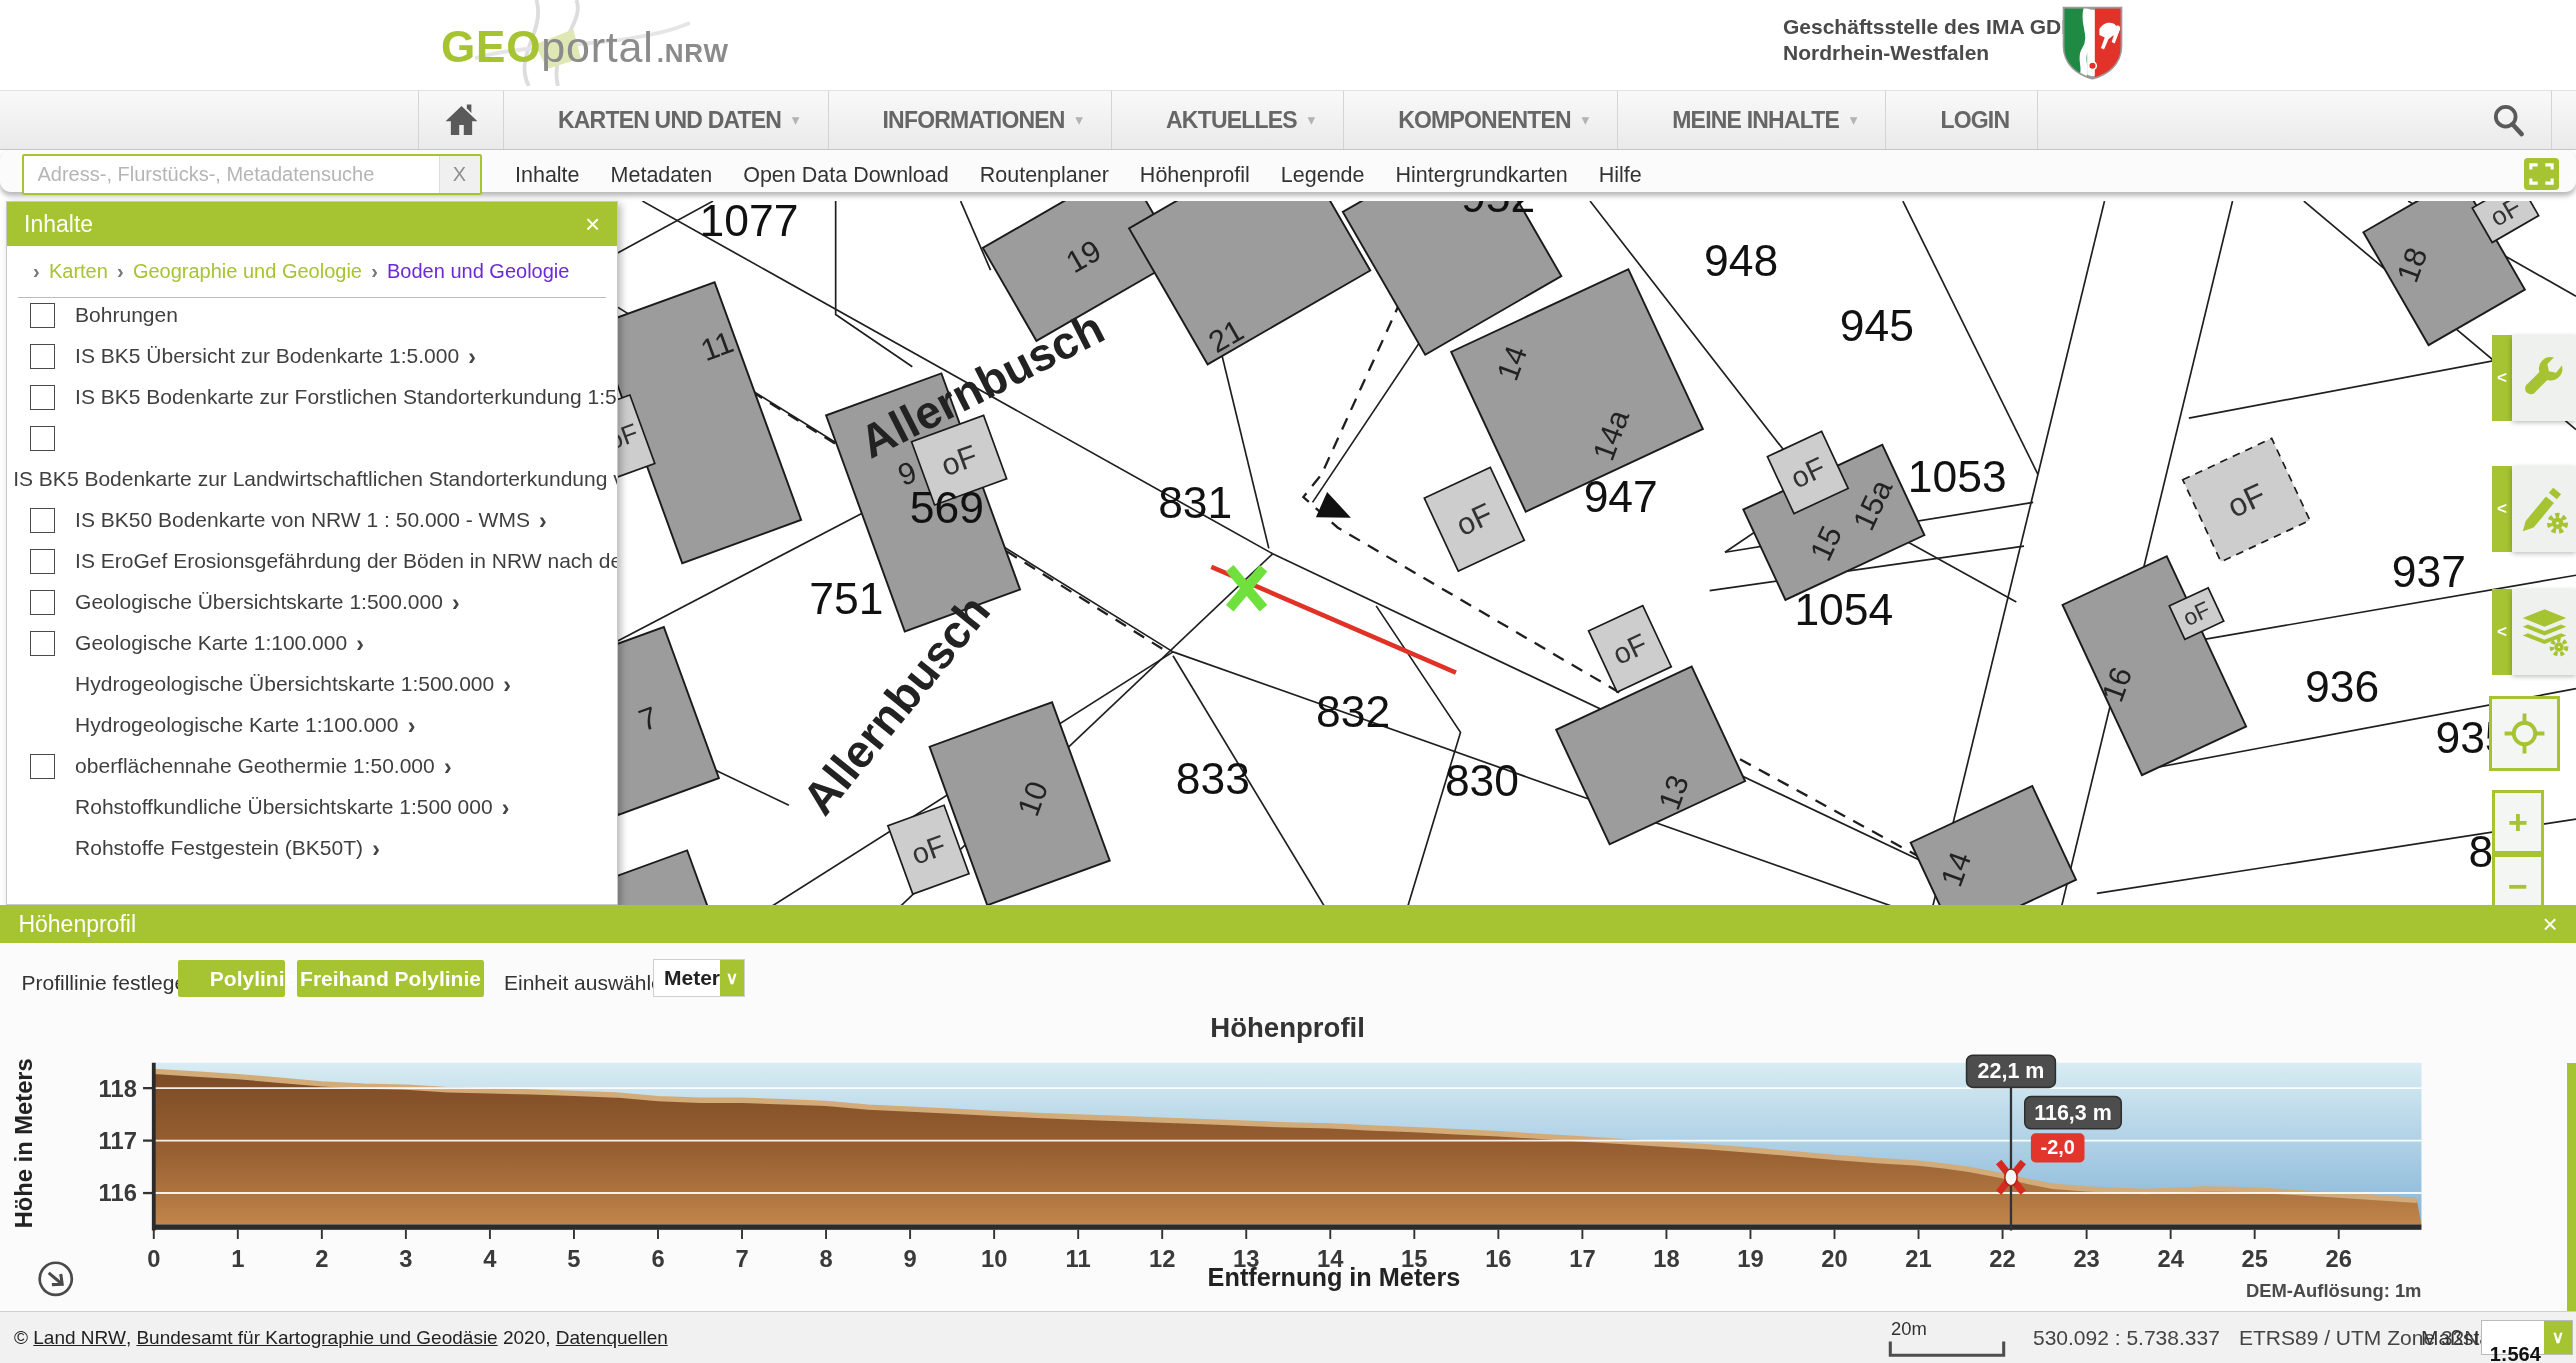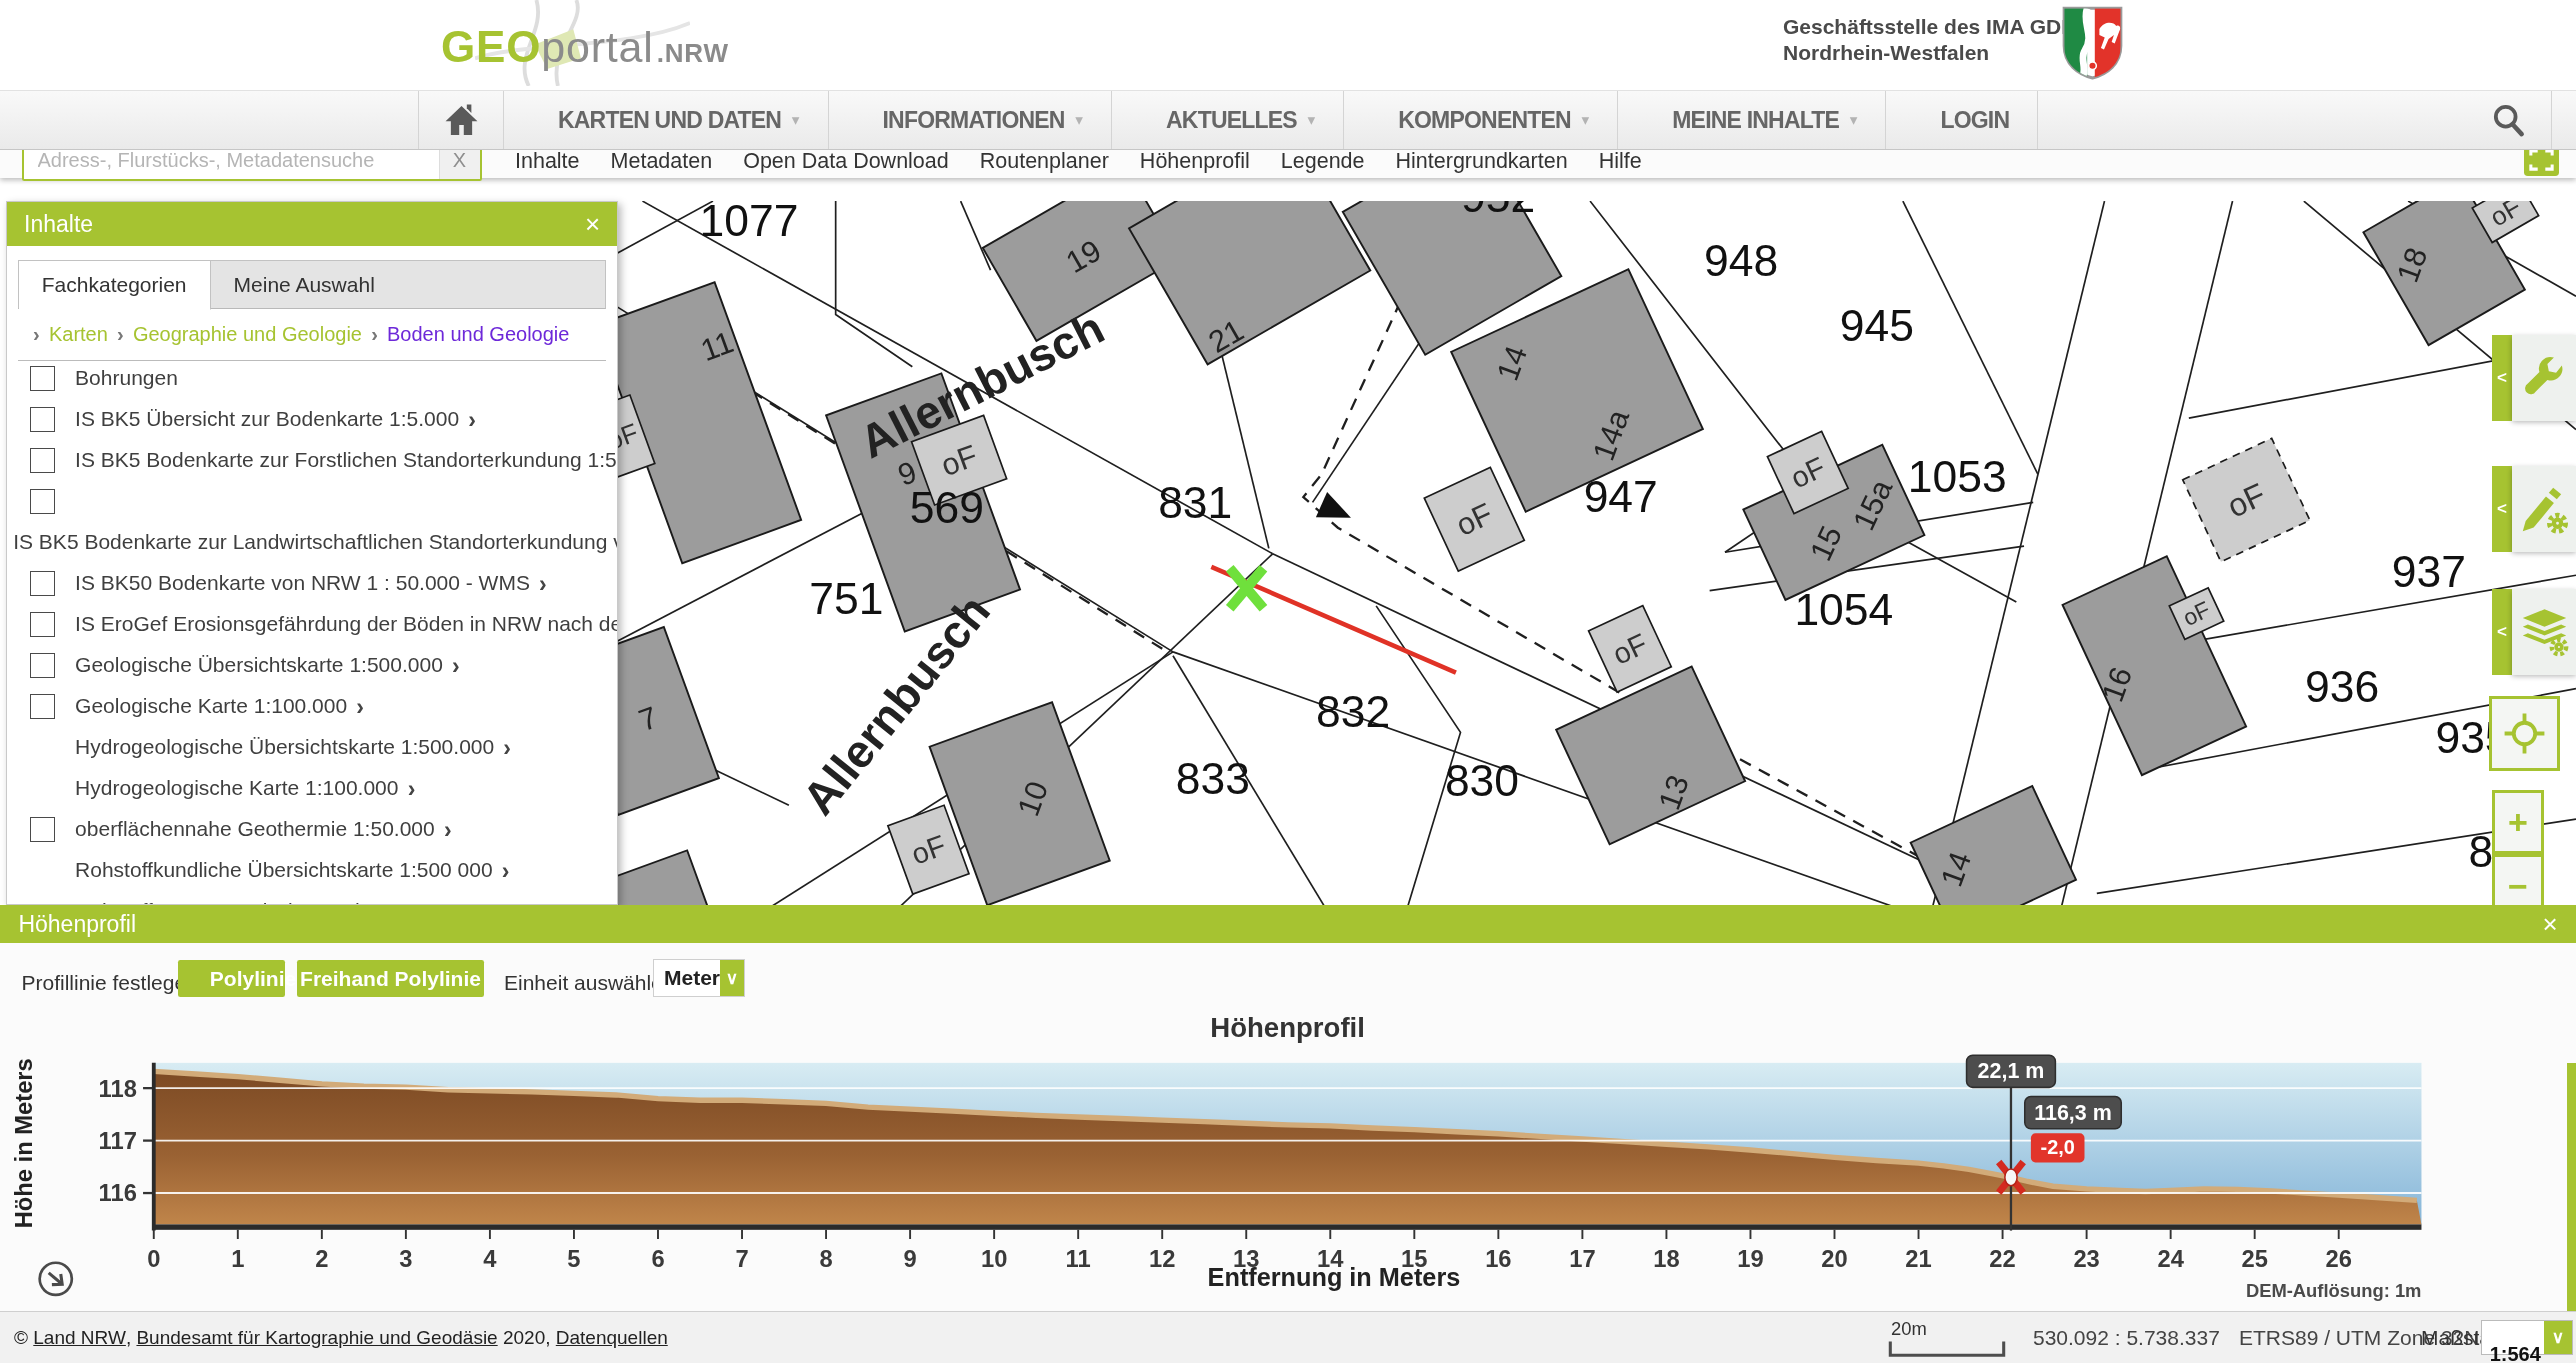--- a/index.html
+++ b/index.html
@@ -21,22 +21,22 @@
   #navbar{position:absolute;left:0;top:90px;width:2576px;height:60px;
     background:linear-gradient(#f9f9f9,#eaeaea);border-top:0.8px solid #e2e2e2;border-bottom:0.8px solid #c6c6c6;
     display:flex;align-items:stretch;padding-left:418px;z-index:25;}
   .nav-item{display:flex;align-items:center;padding:0 28px;border-right:0.8px solid #d4d4d4;cursor:pointer;}
   .nav-item:first-child{border-left:0.8px solid #d4d4d4;}
   .nav-label{font-size:23px;font-weight:bold;color:#666;letter-spacing:-0.8px;margin-left:26px;}
   .nav-caret{font-size:15.3px;color:#b3b3b3;margin-left:10.7px;}
   .nav-home{padding:0 21.5px;}
 
   
-  #row2{position:absolute;left:0;top:136px;width:2576px;height:42px;background:#fbfbfb;
-    box-shadow:0 3.1px 5.4px rgba(0,0,0,.28);z-index:20;}
+  #row2{position:absolute;left:0;top:150px;width:2576px;height:42px;background:#fbfbfb;
+    box-shadow:0 3.1px 5.4px rgba(0,0,0,.28);z-index:20;border-radius:11px;}
   #searchbox{position:absolute;left:21.5px;top:3.8px;width:460px;height:41px;background:#fff;
     border:2.3px solid #a6c331;border-radius:2.3px;display:flex;align-items:stretch;}
   #searchbox input{flex:1;border:none;outline:none;font-size:20px;color:#444;padding:0 14px;
     font-family:"Liberation Sans",sans-serif;background:transparent;}
   #searchbox input::placeholder{color:#b5b5b5;}
   #search-clear{width:41px;background:#f0f0f0;border-left:0.8px solid #ddd;display:flex;align-items:center;
     justify-content:center;font-size:20px;color:#8f8f8f;cursor:pointer;}
   #quicklinks{position:absolute;left:515px;top:0;height:51px;display:flex;align-items:center;gap:31px;}
   .qlink{font-size:21.5px;color:#333;cursor:pointer;white-space:nowrap;}
   #fullscreen-btn{position:absolute;left:2524px;top:7.7px;width:35px;height:32px;cursor:pointer;}
@@ -372,24 +372,20 @@
     </div>
     <div class="sq-btn" style="left: 2492px; top: 653px; width: 52px; height: 64px;">
       <span class="zoom-glyph">−</span>
     </div>
   </div>
 
 <div id="panel">
   <div id="panel-header">
     <div id="panel-title">Inhalte</div>
     <div class="close-x">×</div>
-  </div>
-  <div id="tabs">
-    <div class="tab active">Fachkategorien</div>
-    <div class="tab">Meine Auswahl</div>
   </div>
   <div id="crumbs">
       <span class="crumb-sep">›</span>
       <span class="crumb green">Karten</span>
       <span class="crumb-sep">›</span>
       <span class="crumb green">Geographie und Geologie</span>
       <span class="crumb-sep">›</span>
       <span class="crumb dark">Boden und Geologie</span>
     </div>
   <div id="plist">

